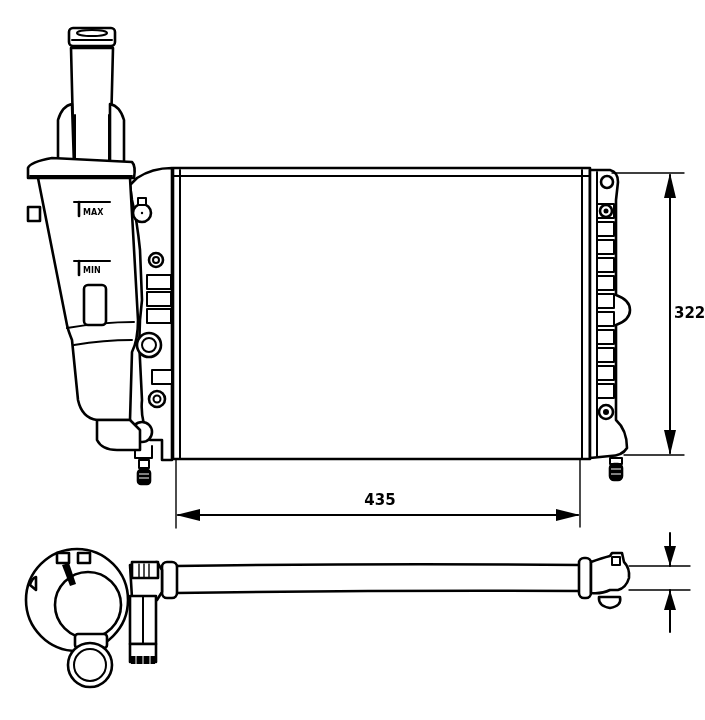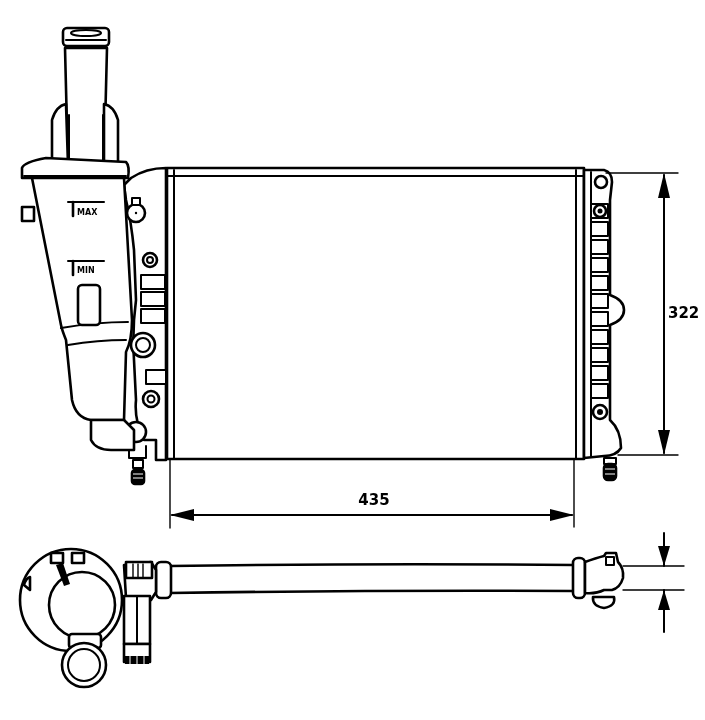--- a/index.html
+++ b/index.html
@@ -1,17 +1,17 @@
 <!DOCTYPE html>
 <html><head>
 <meta charset="utf-8">
 <style>
   html, body { margin: 0; padding: 0; background: #ffffff; }
   body { width: 705px; height: 720px; overflow: hidden; position: relative; }
-  #drawing { position: absolute; left: 6px; top: 0; width: 656px; height: 720px; border-radius: 26px; }
+  #drawing { position: absolute; left: 12px; top: 0; width: 656px; height: 720px; border-radius: 26px; }
   svg { display: block; }
   .ln { stroke: #000; fill: none; stroke-linecap: round; stroke-linejoin: round; }
   .th { stroke-width: 2.6; }
   .md { stroke-width: 2; }
   .tn { stroke-width: 1.4; }
   .wf { fill: #fff; }
   .bf { fill: #000; }
   .dim-text { font-family: "DejaVu Sans", sans-serif; font-weight: bold; font-size: 15px; fill: #000; }
   .label-text { font-family: "DejaVu Sans", sans-serif; font-weight: bold; font-size: 8px; fill: #000; }
 </style>

